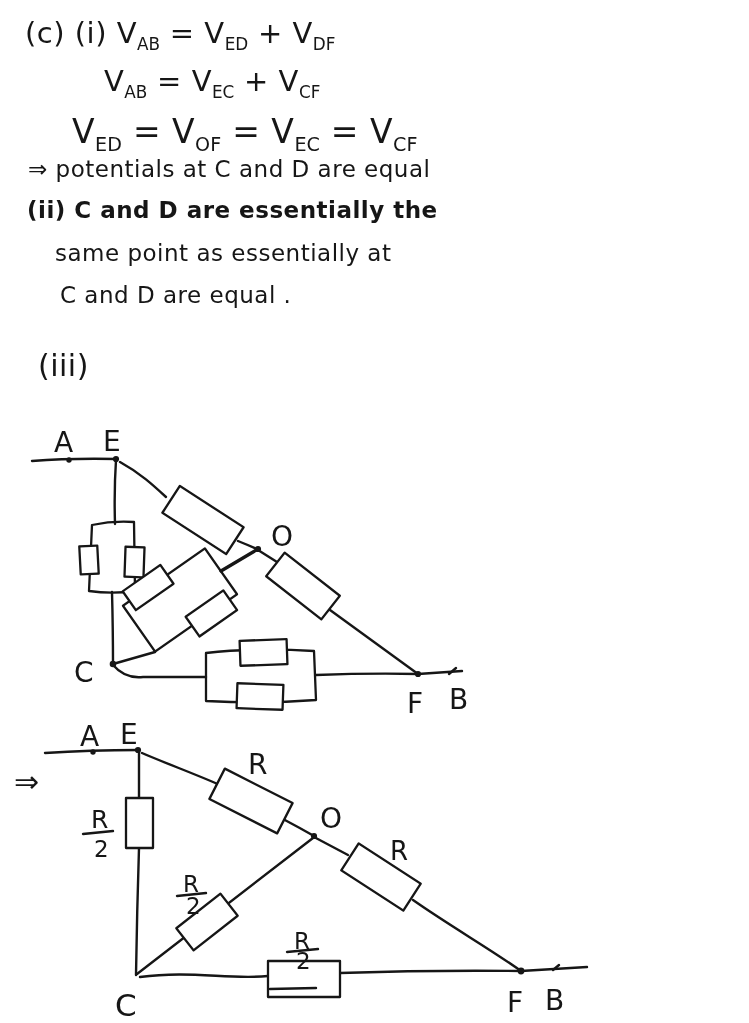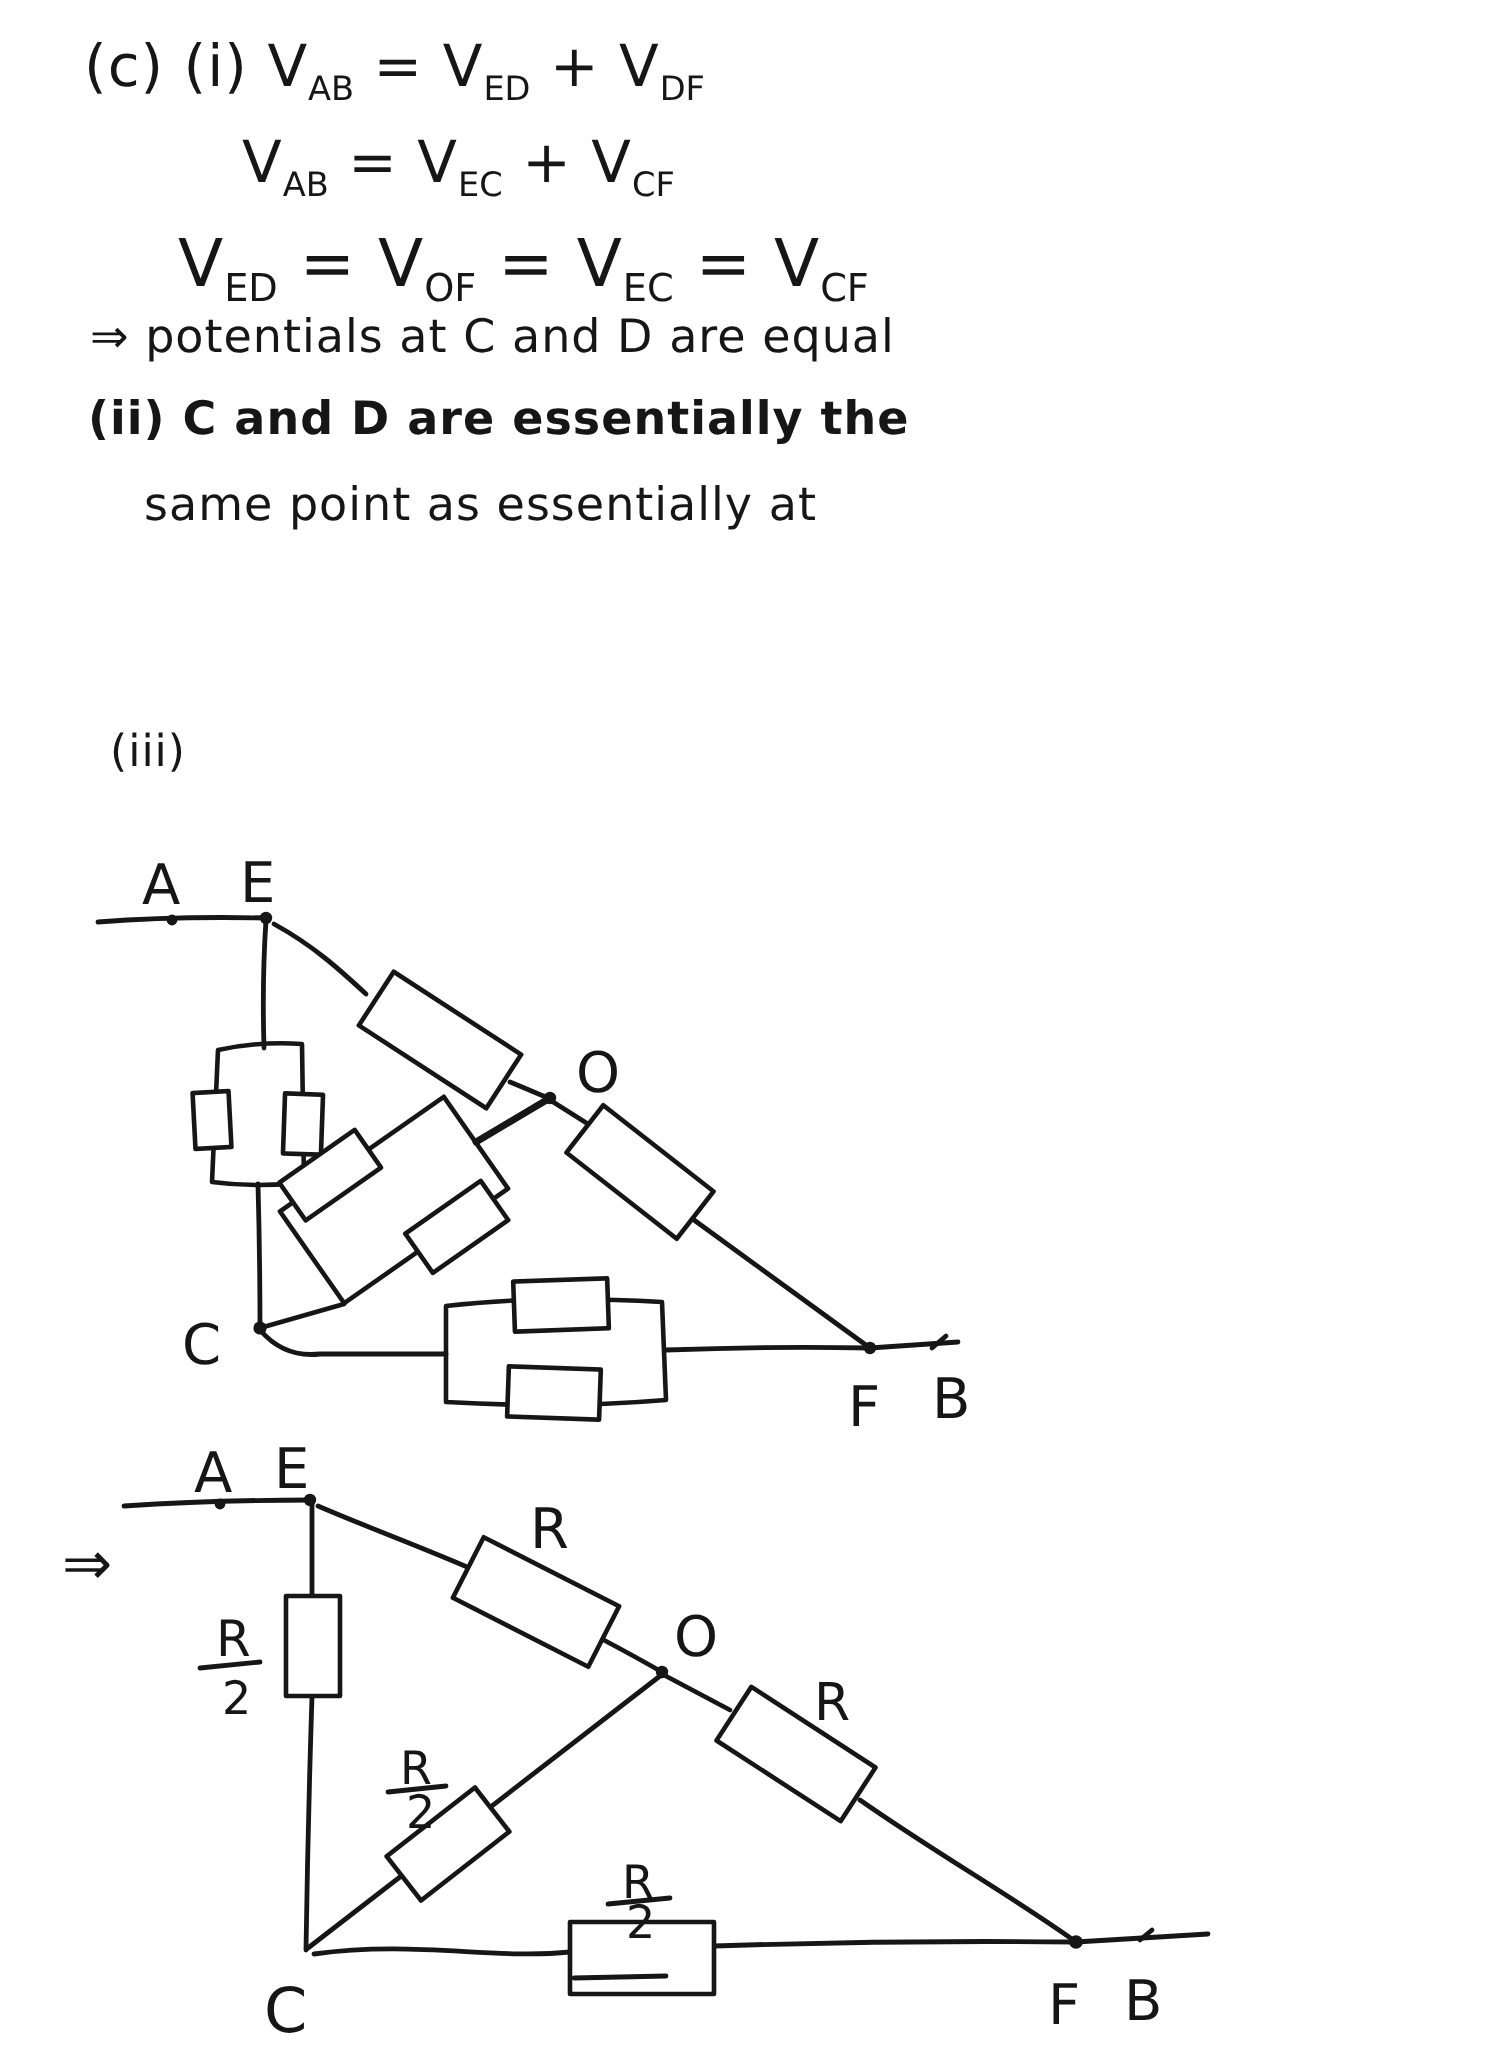--- a/index.html
+++ b/index.html
@@ -5,21 +5,21 @@
   :root { --ink:#161616; --bg:#ffffff; }
   * { box-sizing: border-box; }
   html,body { margin:0; padding:0; }
   body {
     width:749px; height:1023px;
     background:var(--bg);
     color:var(--ink);
     font-family:"DejaVu Sans", sans-serif;
     overflow:hidden; position:relative;
   }
-  .sheet { position:absolute; inset:0;margin-left:17px; }
+  .sheet { position:absolute; inset:0; }
   .hand {
     position:absolute; white-space:nowrap;
     font-family:"DejaVu Sans", sans-serif;
     color:var(--ink); letter-spacing:0.5px;
   }
   .eq   { font-size:29px; }
   .note { font-size:23px; }
   sub { font-size:0.58em; letter-spacing:0; }
   svg.circuits { position:absolute; left:0; top:0; }
   svg .wire   { fill:none; stroke:var(--ink); stroke-width:2.4; stroke-linecap:round; stroke-linejoin:round; }
@@ -37,21 +37,22 @@
 <body>
 
 <div class="sheet">
 
   <div class="hand eq" style="left:25px;  top:16px;"><span>(c) (i) </span><span>V</span><sub>AB</sub><span> = </span><span>V</span><sub>ED</sub><span> + </span><span>V</span><sub>DF</sub></div>
   <div class="hand eq" style="left:104px; top:64px;"><span>V</span><sub>AB</sub><span> = </span><span>V</span><sub>EC</sub><span> + </span><span>V</span><sub>CF</sub></div>
   <div class="hand eq" style="left:72px;  top:112px; font-size:33px;"><span>V</span><sub>ED</sub><span> = </span><span>V</span><sub>OF</sub><span> = </span><span>V</span><sub>EC</sub><span> = </span><span>V</span><sub>CF</sub></div>
   <div class="hand note" style="left:28px;  top:156px;">⇒ potentials at C and D are equal</div>
   <div class="hand note" style="left:27px;  top:197px;font-weight:bold;">(ii) C and D are essentially the</div>
   <div class="hand note" style="left:55px;  top:240px;">same point as essentially at</div>
-  <div class="hand" style="left:38px;  top:364px; font-size:22px;text-align:right;">(iii)</div>
+  <div class="hand note" style="left:60px;  top:282px;">C and D are equal .</div>
+  <div class="hand" style="left:38px;  top:348px; font-size:30px;text-align:right;">(iii)</div>
 
   <svg class="circuits" width="749" height="1023" viewBox="0 0 749 1023">
 
     <g>
 
       <path class="wire" d="M32 461 Q70 458 117 459"></path>
       <path class="wire" d="M116 460 Q114 490 115 524"></path>
       <path class="wire" d="M112 592 Q113 630 113 664"></path>
       <path class="wire" d="M120 462 C140 473 153 485 166 497"></path>
       <path class="wire" d="M238 541 Q250 546 257 549"></path>

